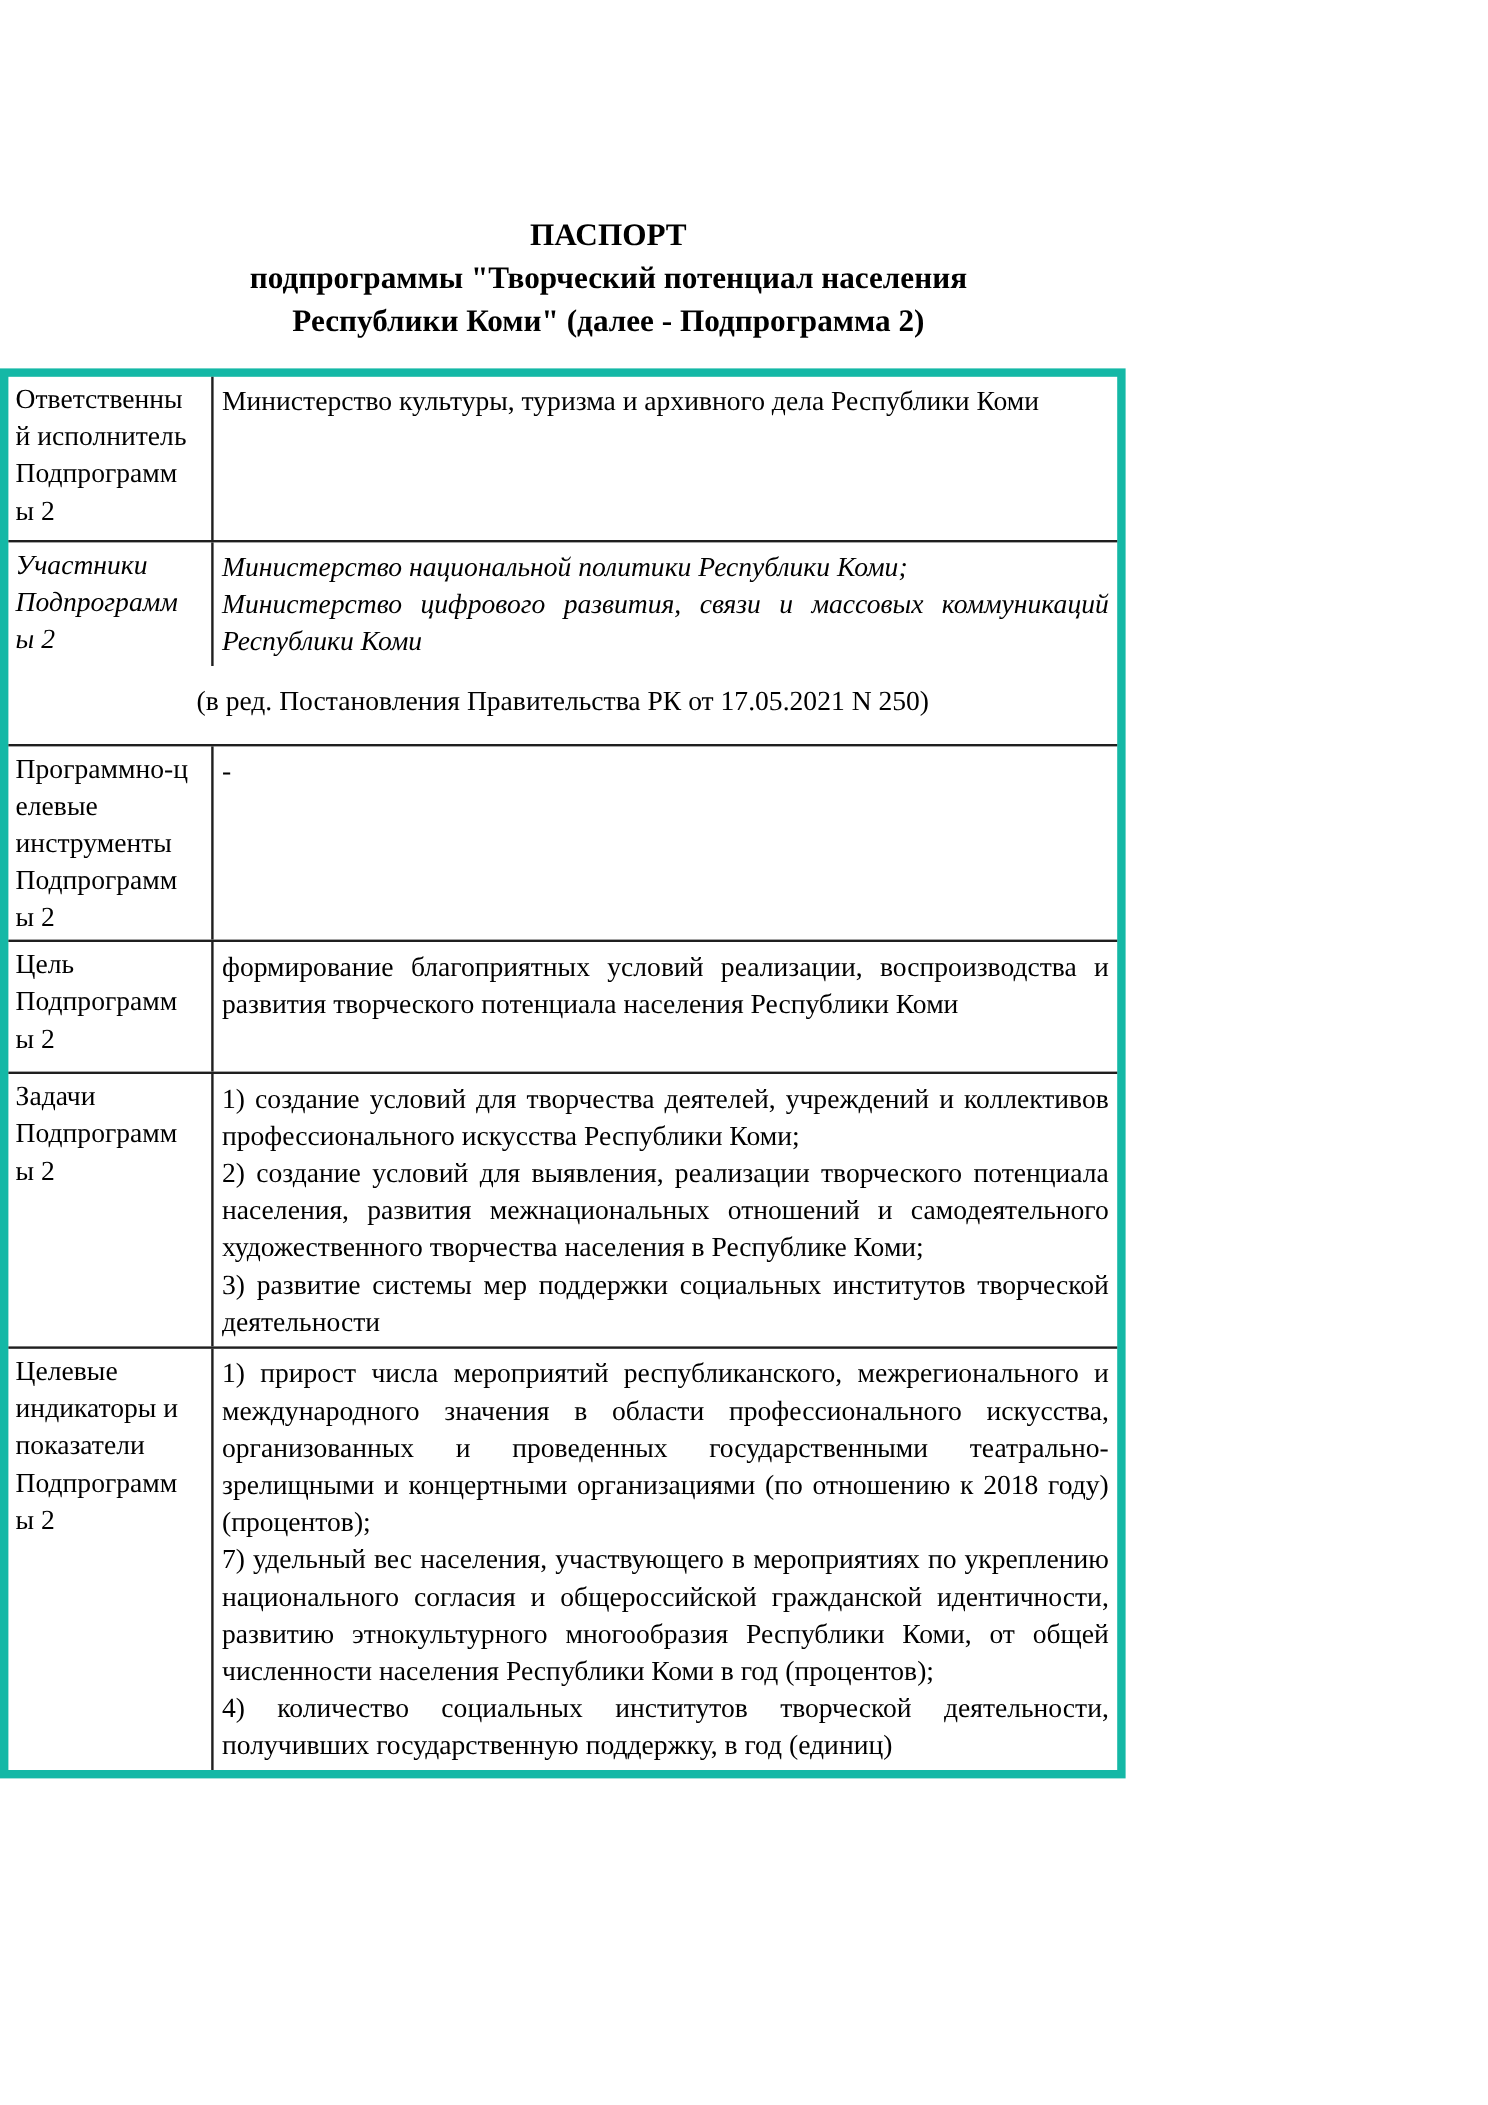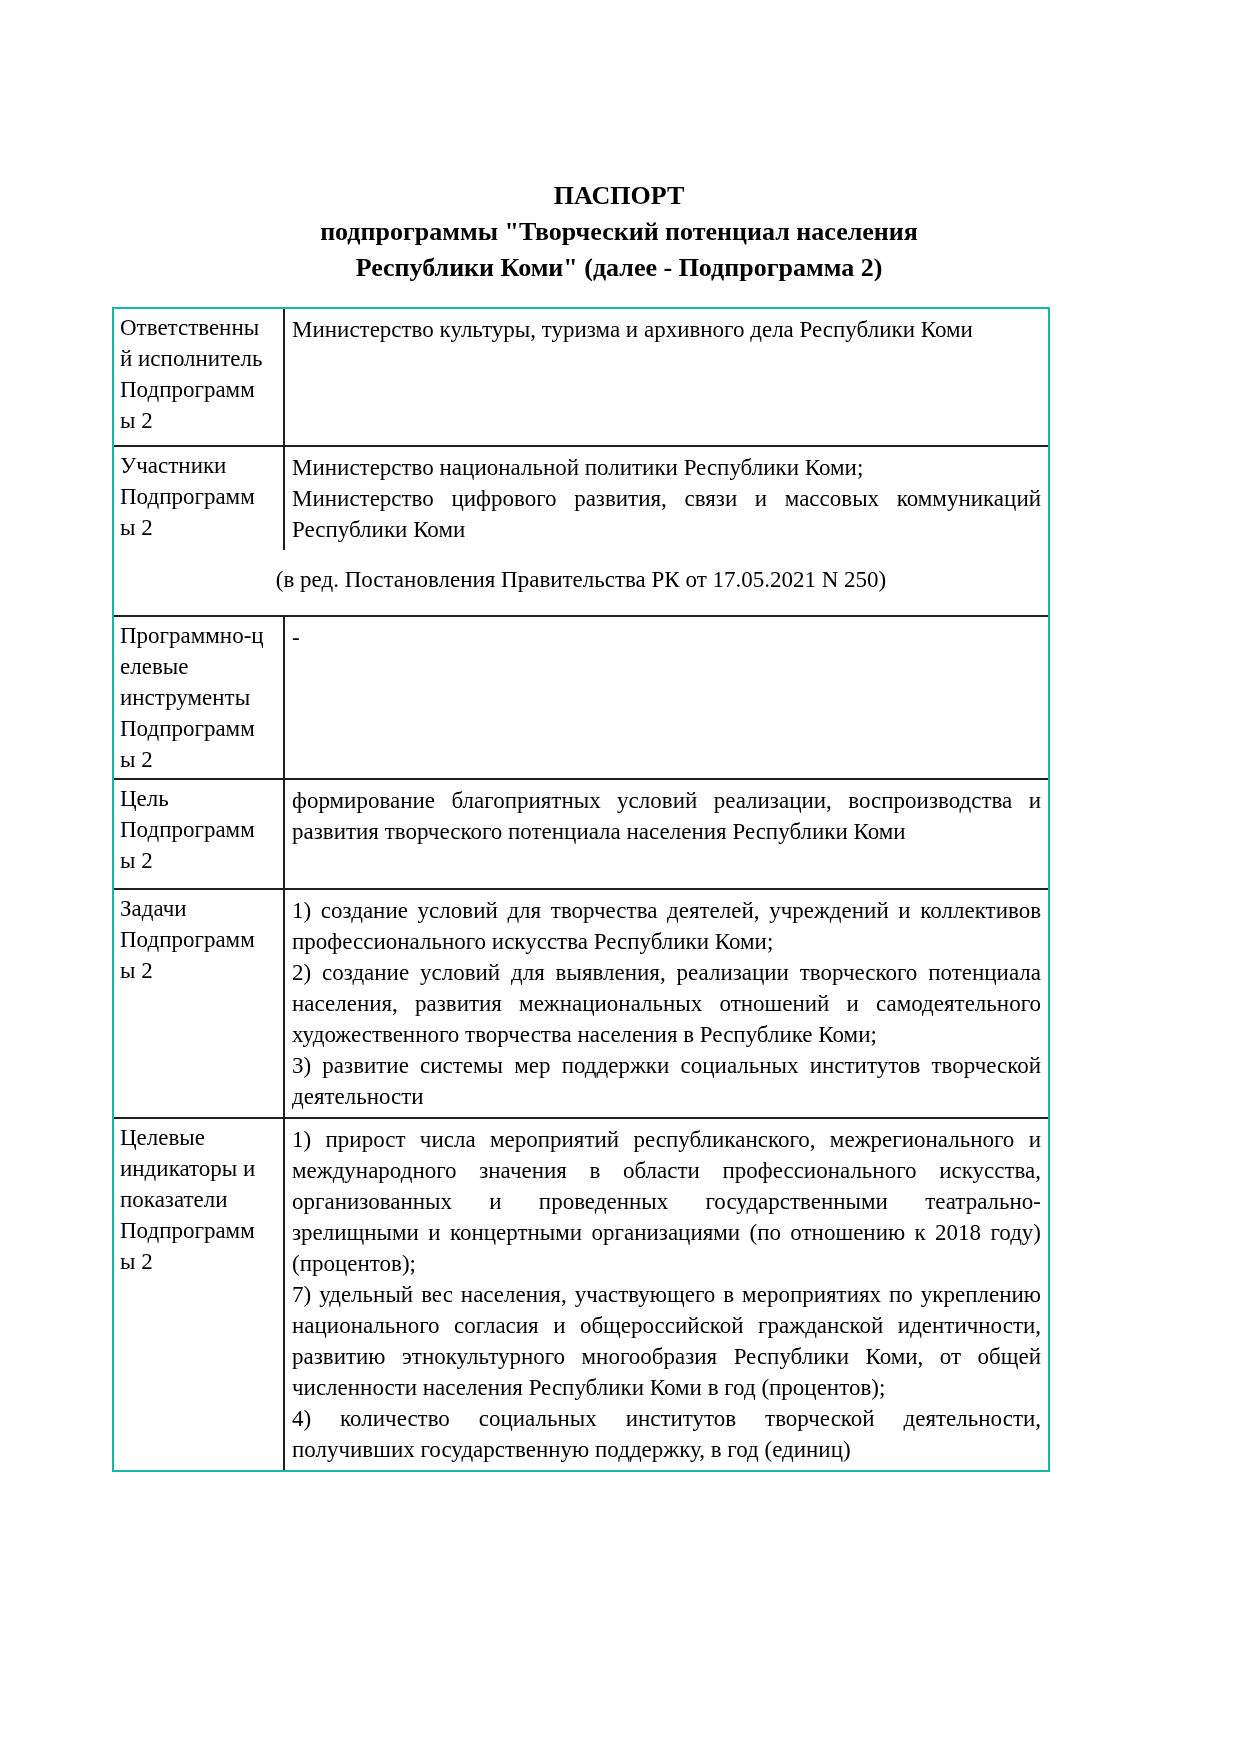--- a/index.html
+++ b/index.html
@@ -12,47 +12,46 @@
     width: 1240px;
     height: 1754px;
     font-family: "Liberation Serif", "DejaVu Serif", serif;
     position: relative;
     overflow: hidden;
   }
   * { box-sizing: border-box; }
 
   .page {
     width: 1014px;
-    margin-left: 112px;
   }
 
   
   .title {
     padding-top: 178px;
     text-align: center;
     font-weight: bold;
     font-size: 26px;
     line-height: 36px;
   }
 
   
   .doc-table {
     margin-top: 21px;
     width: 938px;
-    border: 2px solid #14b8a6;
+    border: 7px solid #14b8a6;
     font-size: 23px;
     line-height: 31px;
   }
   .row {
     display: flex;
     border-bottom: 2px solid #1f1f1f;
   }
   .row:last-child { border-bottom: none; }
   .row.block { display: block; }
-  .row-inner { display: flex; }
+  .row-inner { display: flex; font-style: italic; }
 
   .cell-label {
     flex: 0 0 171px;
     width: 171px;
     border-right: 2px solid #1f1f1f;
     padding: 3px 6px;
     white-space: pre-line;
     text-align: left;
   }
   .cell-value {

